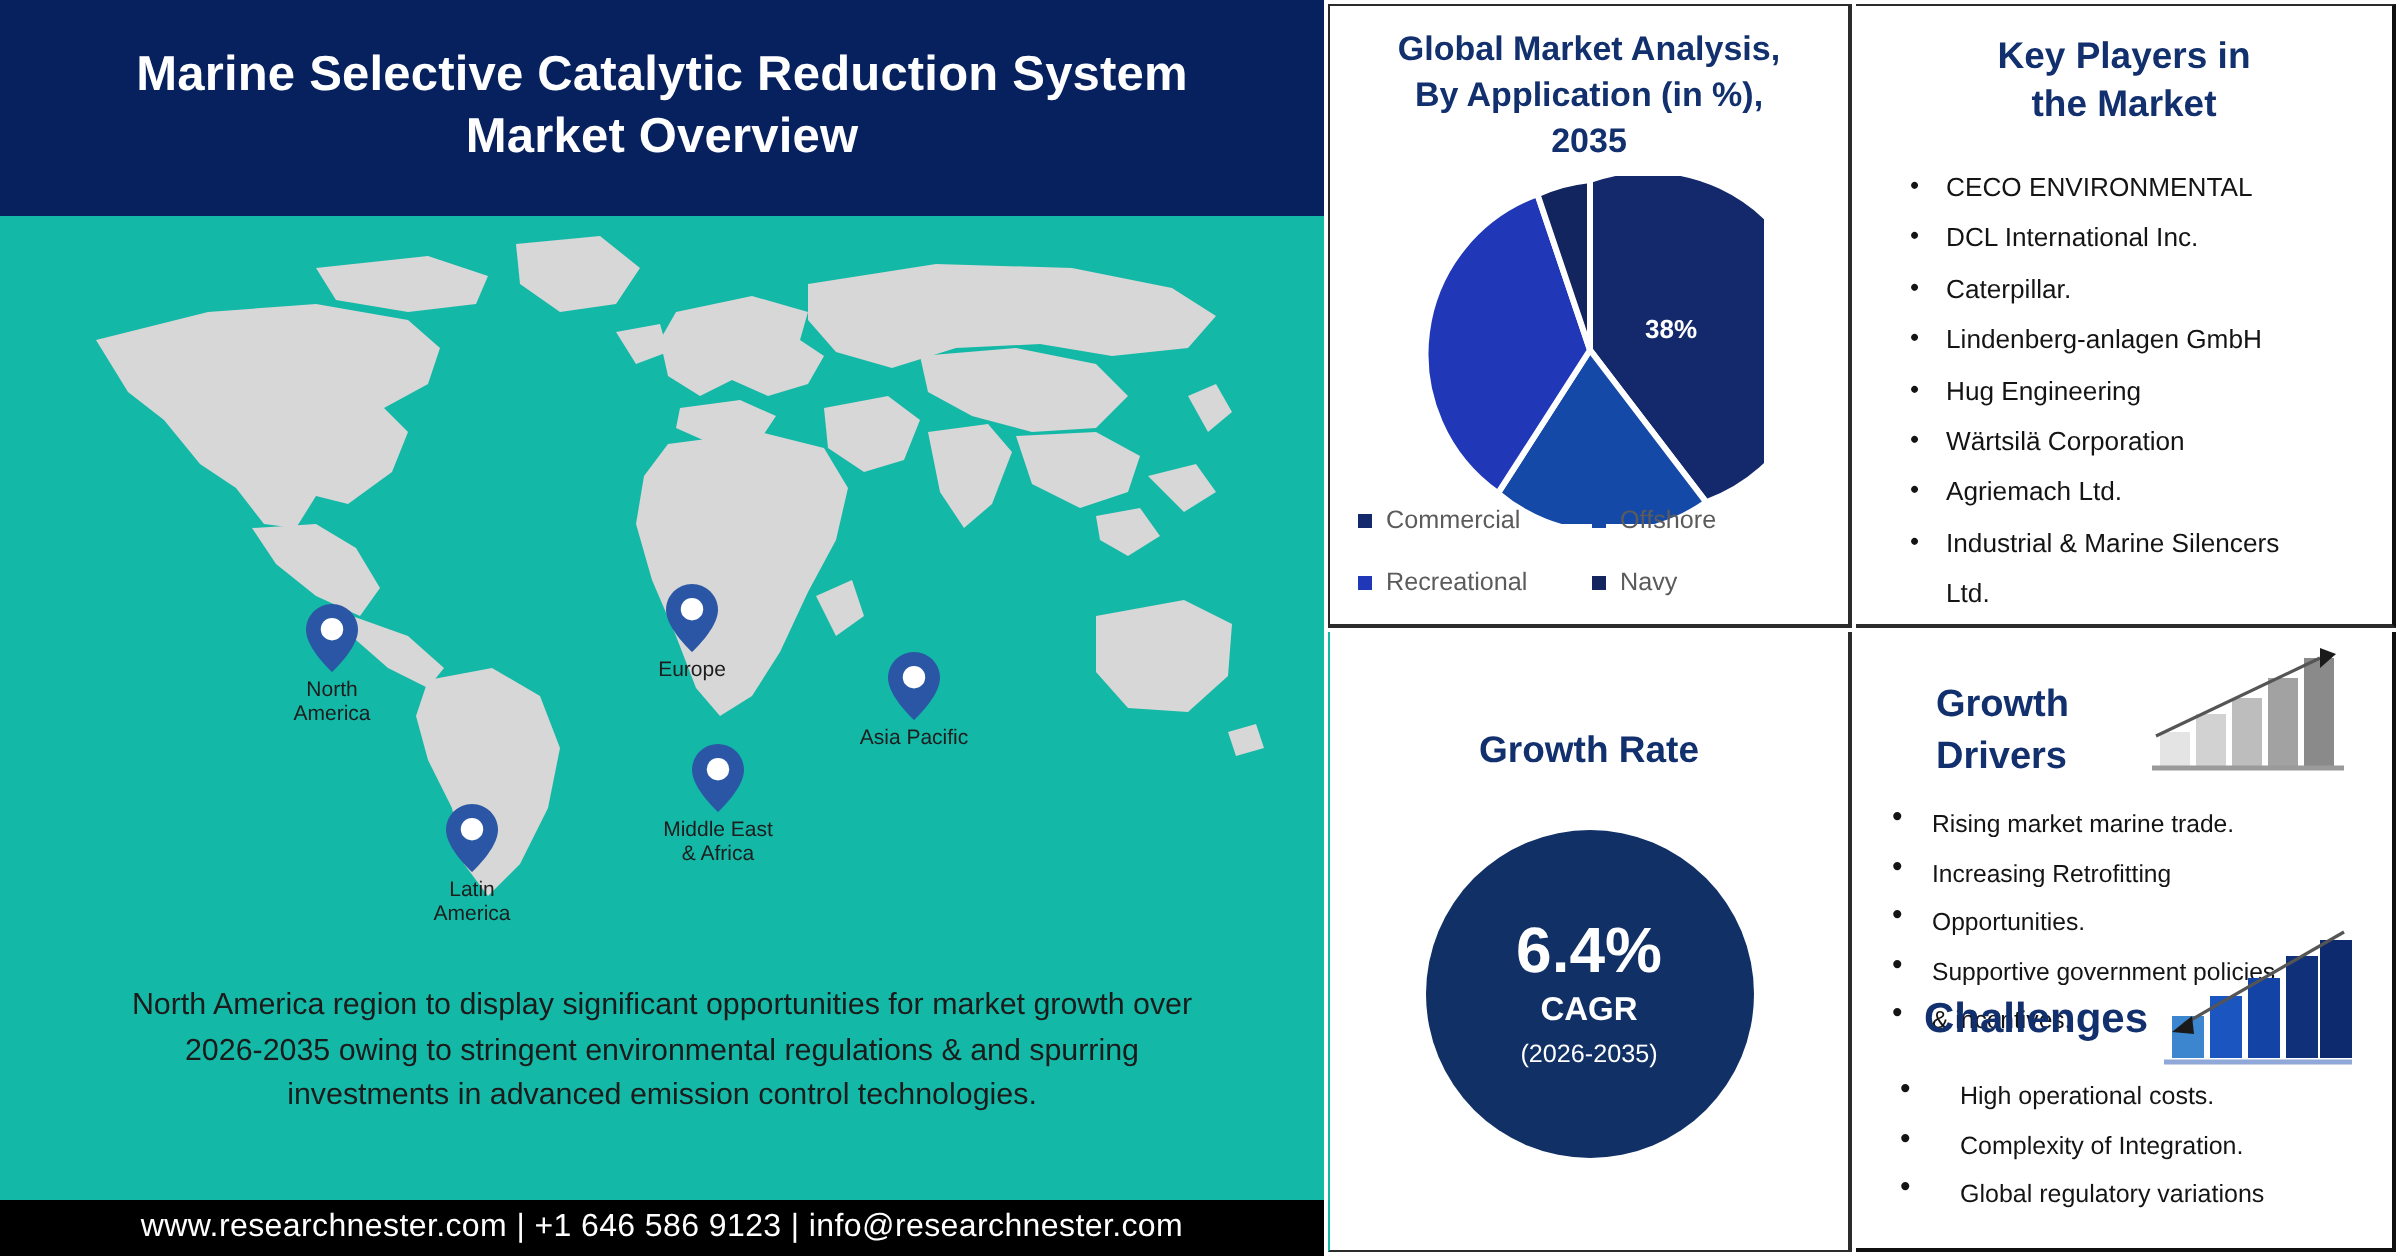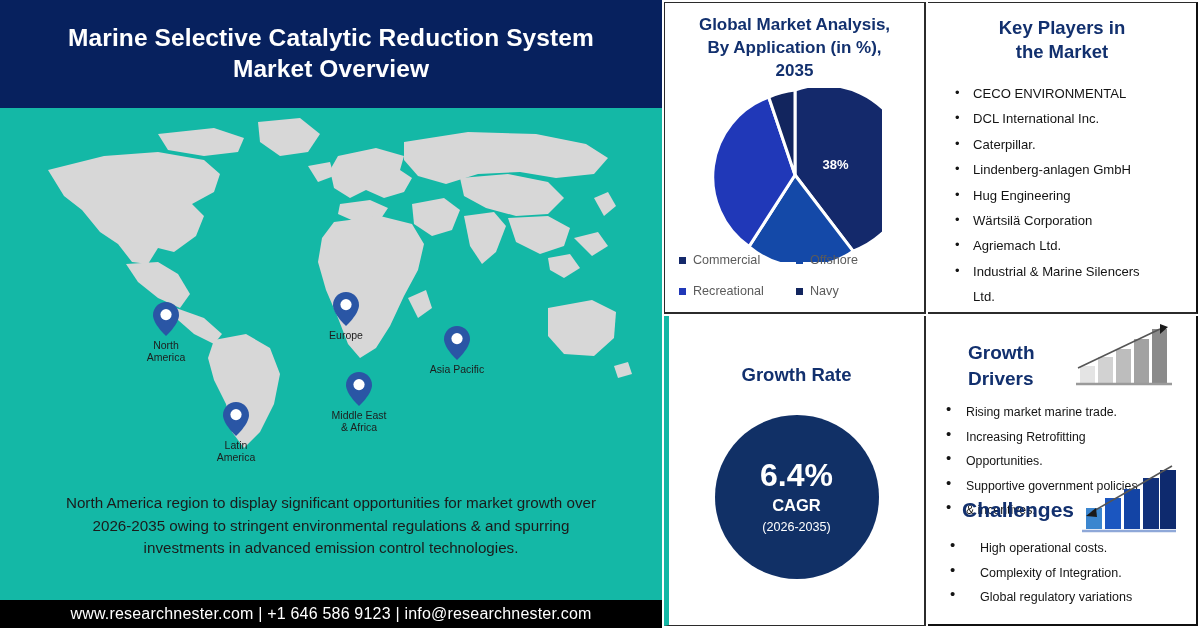--- a/index.html
+++ b/index.html
@@ -31,21 +31,21 @@
   .footer span{display:block;color:#fff;font-size:16px;font-weight:normal;
       text-align:center;line-height:28px;letter-spacing:.2px;}
 
   
   .cell{position:absolute;background:#fff;box-sizing:border-box;}
   .cell-tl{left:664px;top:2px;width:262px;height:312px;border-right:2px solid #2b2b2b;
            border-bottom:2px solid #2b2b2b;border-top:1px solid #2b2b2b;border-left:1px solid #2b2b2b;}
   .cell-tr{left:928px;top:2px;width:270px;height:312px;border-right:2px solid #101010;
            border-bottom:2px solid #2b2b2b;border-top:1px solid #2b2b2b;}
   .cell-bl{left:664px;top:316px;width:262px;height:310px;border-right:2px solid #2b2b2b;
-           border-bottom:1px solid #2b2b2b;border-left:5px solid #14b8a6;}
+           border-bottom:1px solid #2b2b2b;border-left:1px solid #14b8a6;}
   .cell-br{left:928px;top:316px;width:270px;height:310px;border-right:2px solid #101010;
            border-bottom:2px solid #101010;}
 
   .cell-title{color:#12306e;font-weight:bold;text-align:center;}
   .pie-title{font-size:17px;line-height:23px;padding:10px 14px 0 14px;}
 
   .pie-holder{position:absolute;left:50%;top:85px;transform:translateX(-50%);}
   .pie-pct{position:absolute;left:115px;top:69px;color:#fff;font-size:13px;font-weight:bold;}
 
   .legend{position:absolute;left:14px;top:250px;width:234px;

